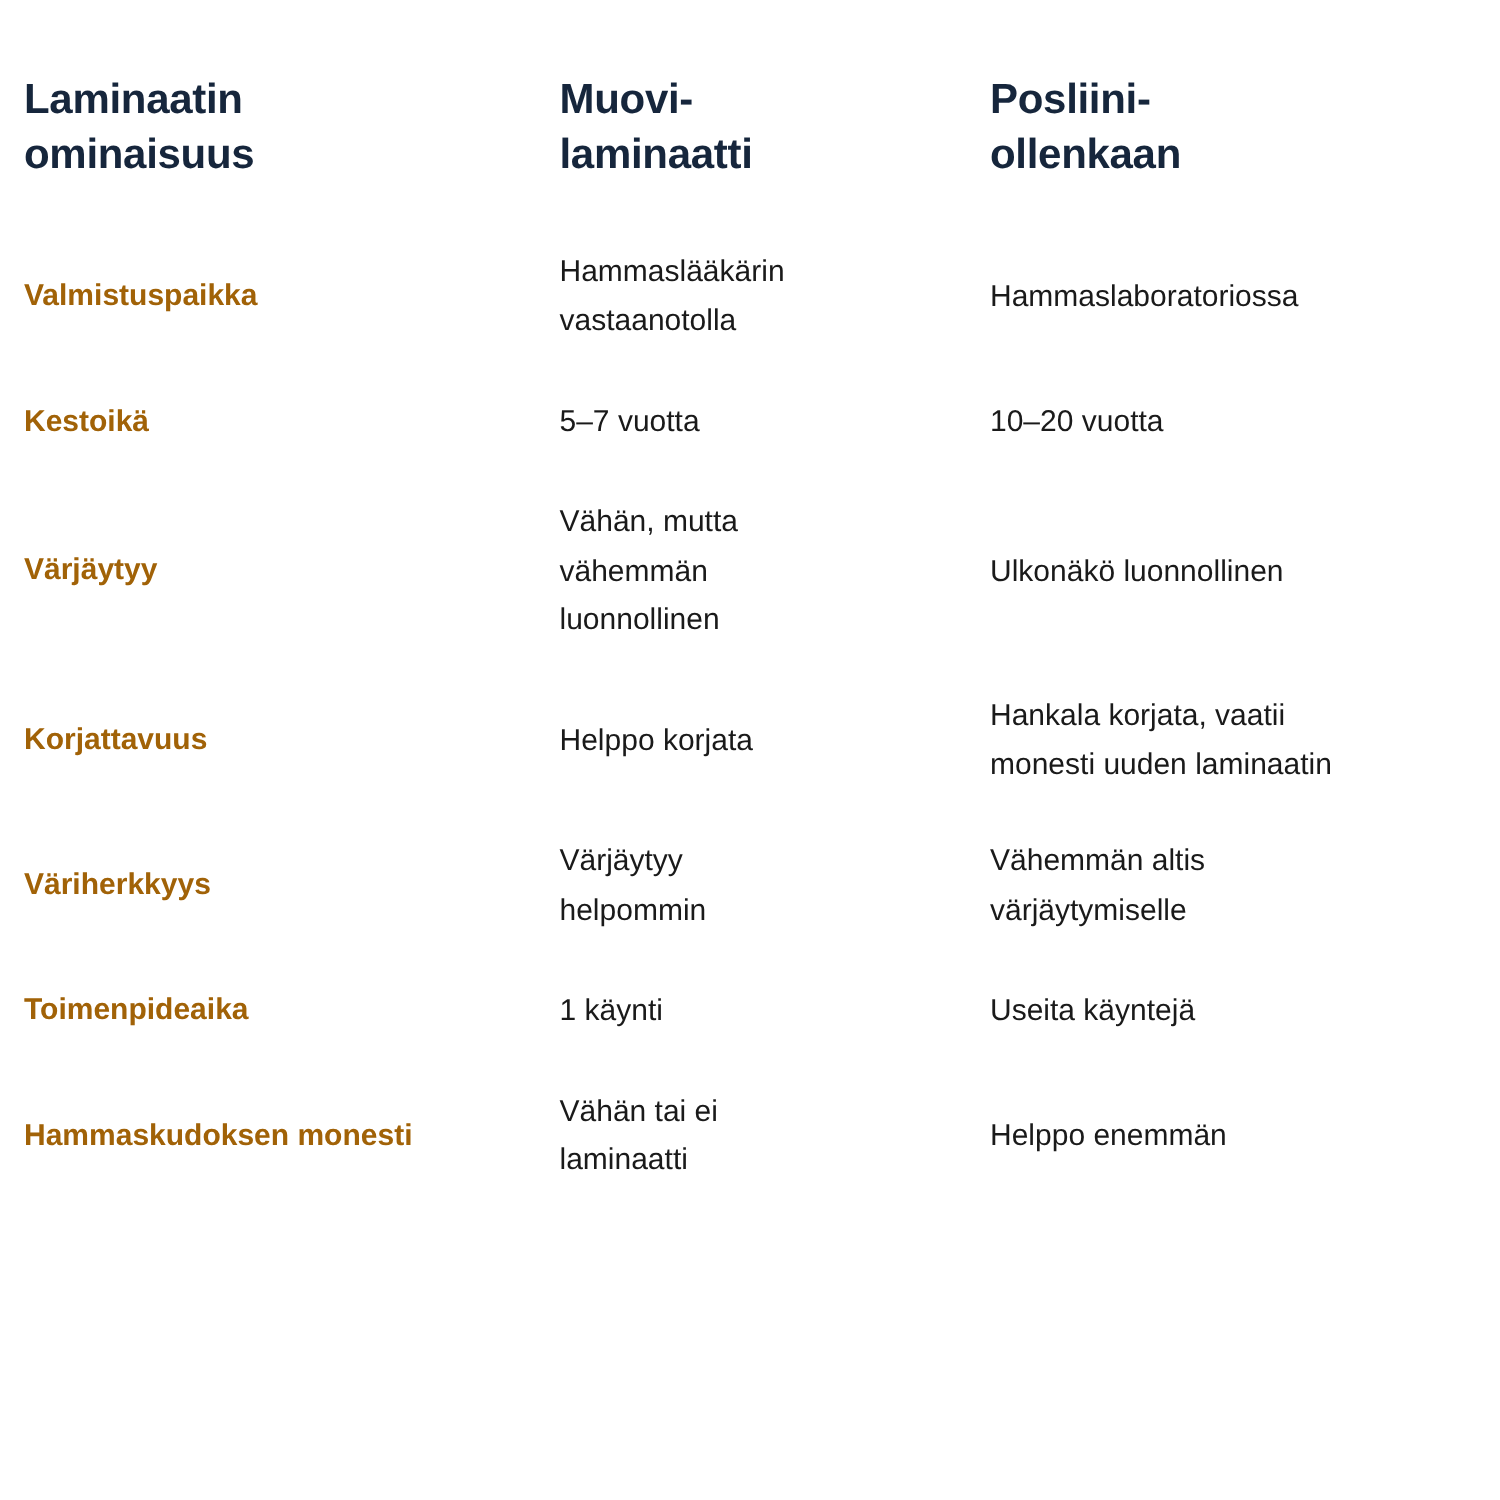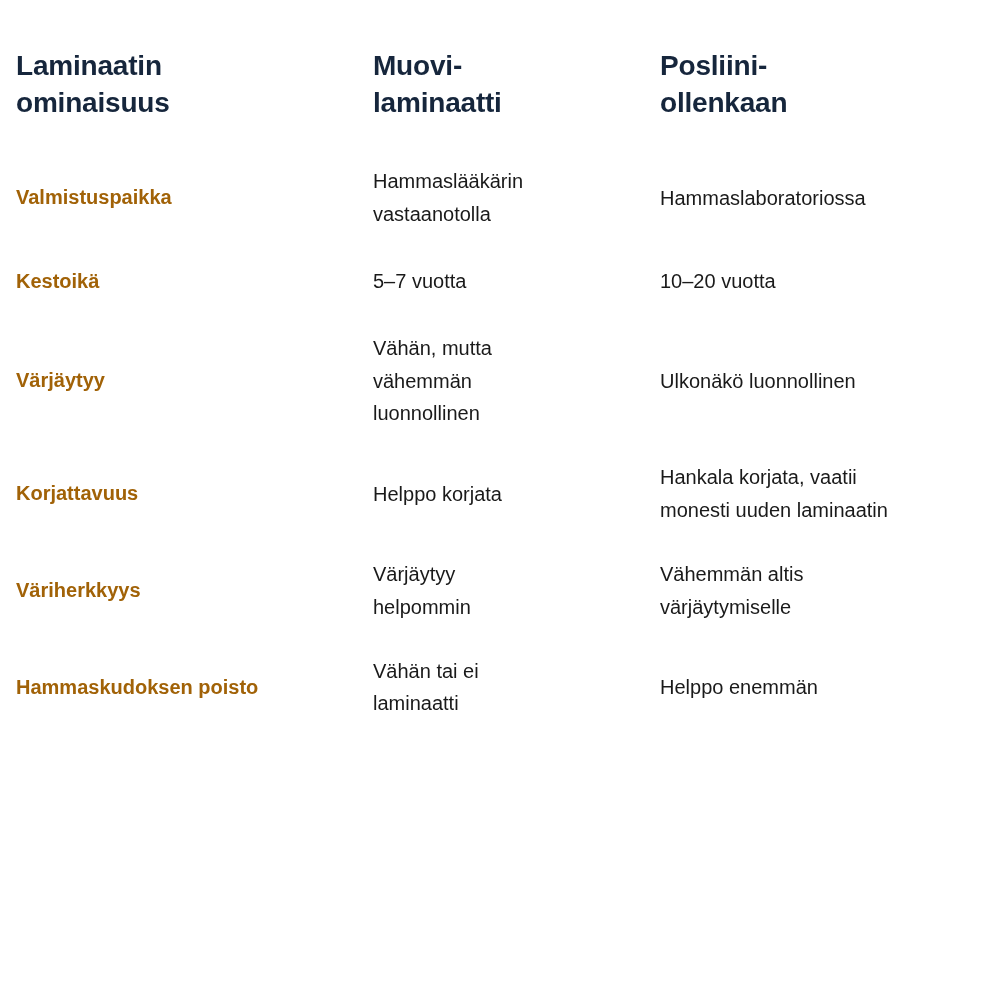--- a/index.html
+++ b/index.html
@@ -126,20 +126,25 @@
 monesti uuden laminaatin</td>
       </tr>
       <tr class="data-row">
         <td class="cell-feature">Väriherkkyys</td>
         <td class="cell-value">Värjäytyy
 helpommin</td>
         <td class="cell-value">Vähemmän altis
 värjäytymiselle</td>
       </tr>
       <tr class="data-row">
-        <td class="cell-feature">Hammaskudoksen poisto</td>
+        <td class="cell-feature">Toimenpideaika</td>
+        <td class="cell-value">1 käynti</td>
+        <td class="cell-value">Useita käyntejä</td>
+      </tr>
+      <tr class="data-row">
+        <td class="cell-feature">Hammaskudoksen monesti</td>
         <td class="cell-value">Vähän tai ei
 laminaatti</td>
         <td class="cell-value">Helppo enemmän</td>
       </tr>
     </tbody>
   </table>
 </div>
 
 </body></html>

